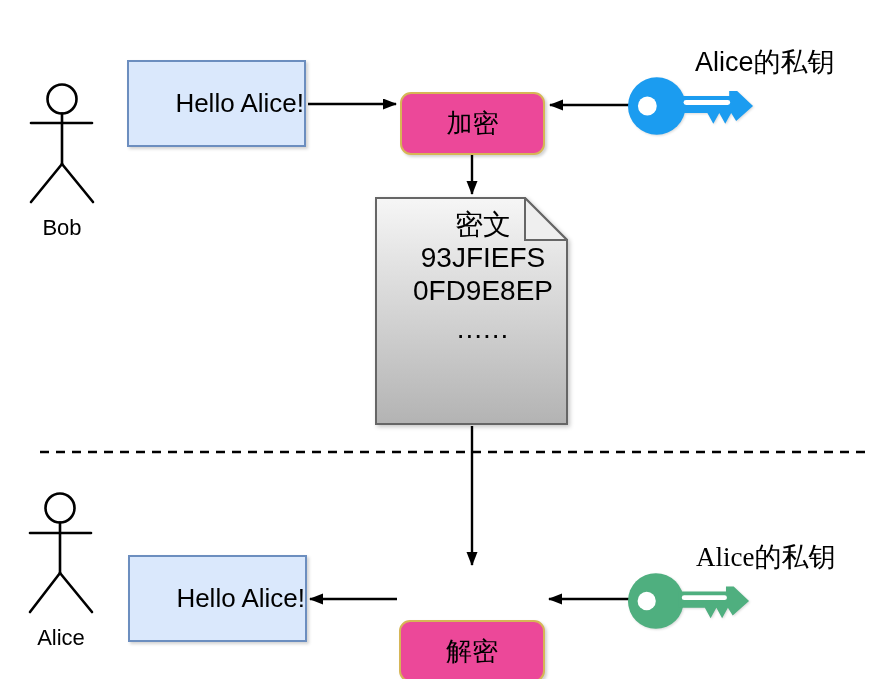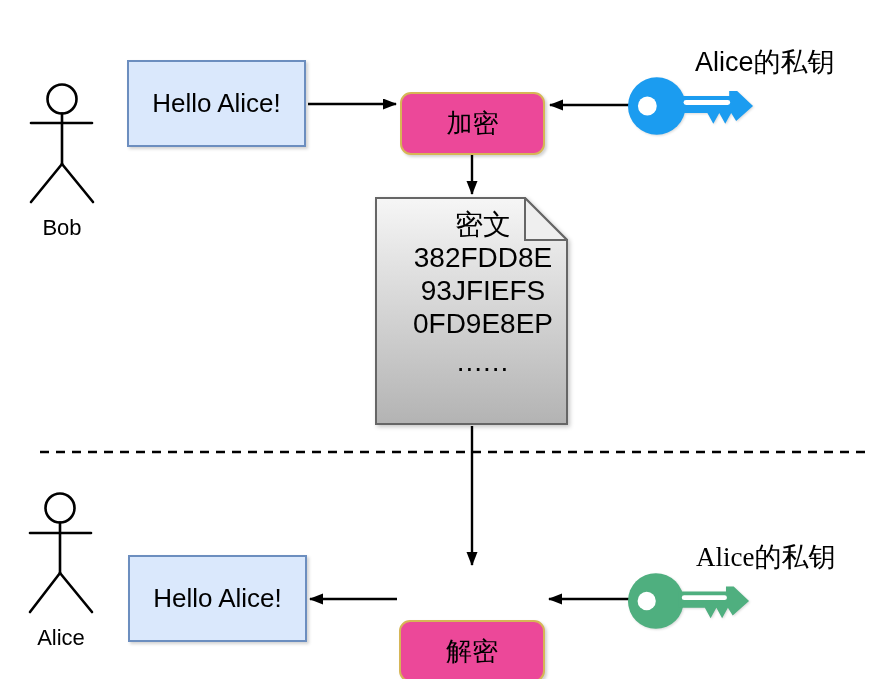--- a/index.html
+++ b/index.html
@@ -12,21 +12,21 @@
     overflow:hidden;
   }
   .abs{position:absolute;}
   svg.overlay{position:absolute;left:0;top:0;width:874px;height:679px;}
 
   .msg-box{
     position:absolute;
     width:175px;height:83px;
     background:#dae8fc;
     border:2px solid #6c8ebf;
-    display:flex;align-items:center;justify-content:center;
+    display:flex;align-items:center;justify-content:flex-end;
     font-size:26px;
     box-shadow:2px 2px 3px rgba(0,0,0,0.18);
   }
   .crypto-box{
     position:absolute;
     background:#ec4899;
     border:2px solid #d6b656;
     border-radius:11px;
     display:flex;align-items:center;justify-content:center;
     font-size:26px;
@@ -117,21 +117,20 @@
         <stop offset="0" stop-color="#f6f6f6"></stop>
         <stop offset="1" stop-color="#b3b3b3"></stop>
       </linearGradient>
     </defs>
     <path d="M1,1 L150,1 L192,43 L192,227 L1,227 Z" fill="url(#docGrad)" stroke="#666666" stroke-width="2"></path>
     <path d="M150,1 L150,43 L192,43 Z" fill="#efefef" stroke="#666666" stroke-width="2"></path>
   </svg>
 
   <div id="doc-text" class="abs">
     <span class="doc-line">密文</span>
-    <span class="doc-line">382FDD8E</span>
     <span class="doc-line">93JFIEFS</span>
     <span class="doc-line">0FD9E8EP</span>
     <span class="doc-line doc-dots">......</span>
   </div>
 
   <div id="msg-box-top" class="msg-box">
     <span>Hello Alice!</span>
   </div>
   <div id="msg-box-bottom" class="msg-box">
     <span>Hello Alice!</span>

